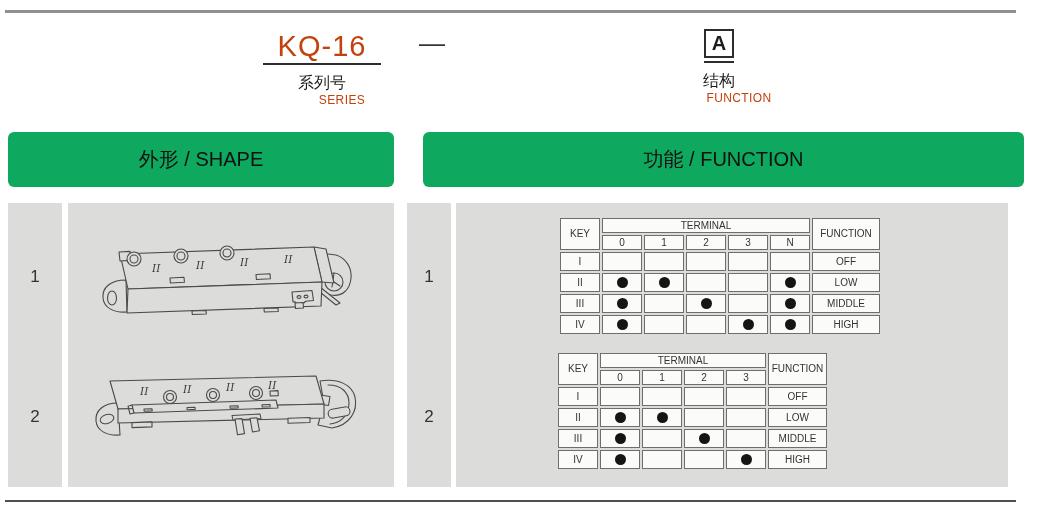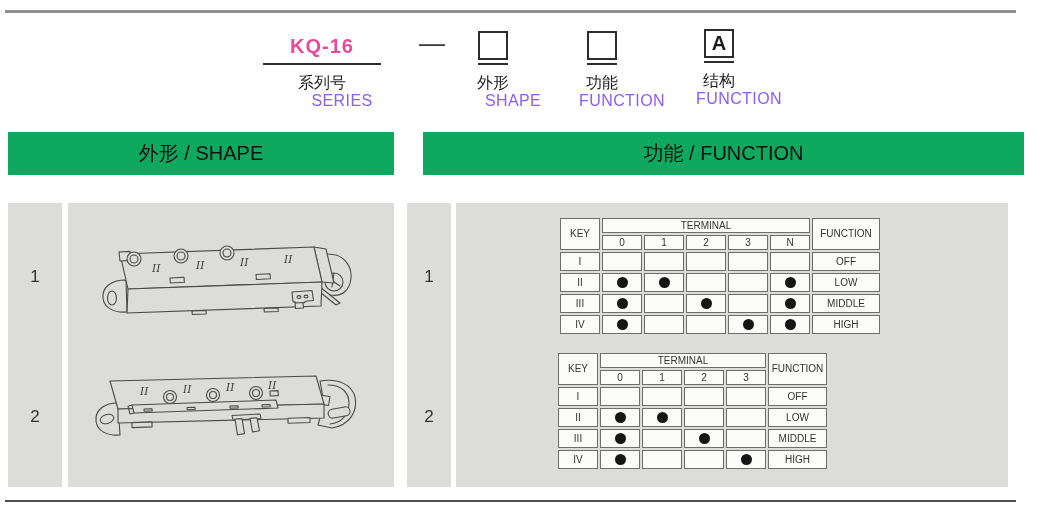--- a/index.html
+++ b/index.html
@@ -4,37 +4,37 @@
 <style>
   html,body{margin:0;padding:0;background:#ffffff;}
   .page{position:relative;width:1041px;height:518px;background:#ffffff;overflow:hidden;
         font-family:"Liberation Sans","DejaVu Sans",sans-serif;color:#222;}
   .rule-top{position:absolute;left:5px;top:10px;width:1011px;height:3px;background:#8f8f8f;}
   .rule-bottom{position:absolute;left:5px;top:500px;width:1011px;height:2px;background:#4f4f4f;}
 
   
   .pn-group{position:absolute;display:flex;flex-direction:column;align-items:center;}
   .pn-series{left:242px;top:31px;width:160px;}
-  .pn-value{font-size:20px;font-weight:bold;letter-spacing:1px;color:#ec4899;line-height:30px;}
+  .pn-value{font-size:29px;font-weight:normal;letter-spacing:1px;color:#c2410c;line-height:30px;}
   .pn-underline{width:118px;height:0;border-bottom:2px solid #2c2c2c;margin-top:2px;}
   .pn-cn{font-size:16px;margin-top:9px;color:#1c1c1c;line-height:17px;}
-  .pn-en{font-size:16px;margin-top:3px;letter-spacing:.4px;color:#8b5cf6;line-height:13px;margin-left:40px;}
+  .pn-en{font-size:12px;margin-top:3px;letter-spacing:.4px;color:#c2410c;line-height:13px;margin-left:40px;}
   .pn-dash{position:absolute;left:419px;top:28px;font-size:26px;color:#333;}
   .pn-field{width:90px;}
   .pn-field-shape{left:448px;top:31px;}
   .pn-field-function{left:557px;top:31px;}
   .pn-field-structure{left:674px;top:29px;}
   .pn-box{width:26px;height:25px;border:2px solid #2c2c2c;background:#fff;
           display:flex;align-items:center;justify-content:center;
           font-size:20px;font-weight:bold;color:#1c1c1c;}
   .pn-boxline{width:30px;height:0;border-bottom:2px solid #2c2c2c;margin-top:3px;}
 
   
-  .bar{position:absolute;top:132px;height:43px;display:flex;align-items:center;justify-content:center;
-       font-size:20px;color:#111;background:#0ea85e;}
+  .bar{position:absolute;top:132px;height:55px;display:flex;align-items:center;justify-content:center;
+       font-size:20px;color:#111;background:#0ea85e;border-radius:6px;}
   .bar-shape{left:8px;width:386px;}
   .bar-fn{left:423px;width:601px;}
 
   
   .panel{position:absolute;top:203px;height:284px;background:#dcdcdb;}
   .panel-num-l{left:8px;width:54px;}
   .panel-shape{left:68px;width:326px;}
   .panel-num-r{left:407px;width:44px;}
   .panel-fn{left:456px;width:552px;}
   .row-num{position:absolute;left:0;width:100%;text-align:center;font-size:17px;color:#333;line-height:22px;}
@@ -66,33 +66,21 @@
 
   <div class="pn-group pn-series">
     <div class="pn-value">KQ-16</div>
     <div class="pn-underline"></div>
     <div class="pn-cn">系列号</div>
     <div class="pn-en">SERIES</div>
   </div>
 
   <div class="pn-dash">—</div>
 
-  <div class="pn-group pn-field pn-field-shape">
-    <div class="pn-box"></div>
-    <div class="pn-boxline"></div>
-    <div class="pn-cn">外形</div>
-    <div class="pn-en">SHAPE</div>
-  </div>
-
-  <div class="pn-group pn-field pn-field-function">
-    <div class="pn-box"></div>
-    <div class="pn-boxline"></div>
-    <div class="pn-cn">功能</div>
-    <div class="pn-en">FUNCTION</div>
-  </div>
+
 
   <div class="pn-group pn-field pn-field-structure">
     <div class="pn-box">A</div>
     <div class="pn-boxline"></div>
     <div class="pn-cn">结构</div>
     <div class="pn-en">FUNCTION</div>
   </div>
 
   <div class="bar bar-shape" style="background: rgb(14, 168, 94);">外形 / SHAPE</div>
   <div class="bar bar-fn" style="background: rgb(14, 168, 94);">功能 / FUNCTION</div>

